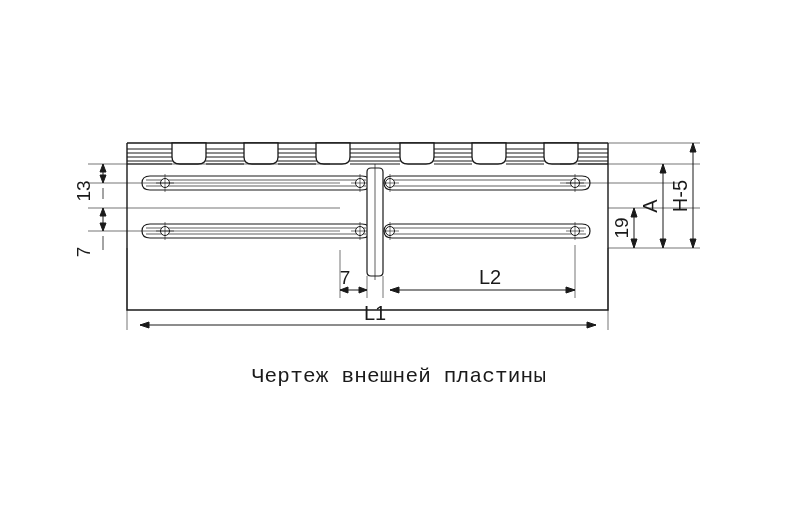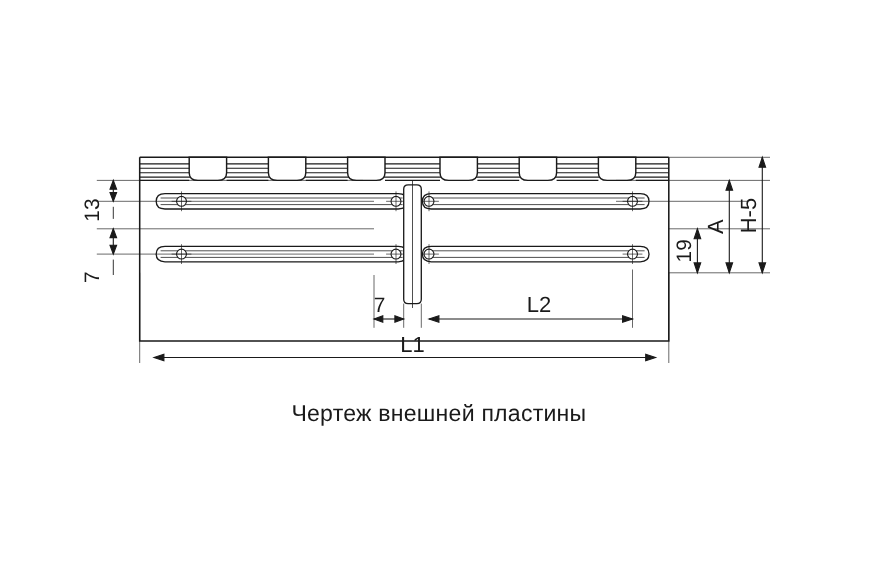--- a/index.html
+++ b/index.html
@@ -24,21 +24,21 @@
     top: 0;
   }
   .caption {
     position: absolute;
     left: 0;
     top: 365px;
     width: 798px;
     text-align: center;
     font-size: 21px;
     color: #1a1a1a;
-    font-family: Liberation Sans, sans-serif;
+    font-family: Liberation Mono, monospace;
     letter-spacing: 0.2px;
   }
   text {
     font-family: "Liberation Sans", sans-serif;
     fill: #1a1a1a;
   }
 </style>
 </head>
 <body>
 

